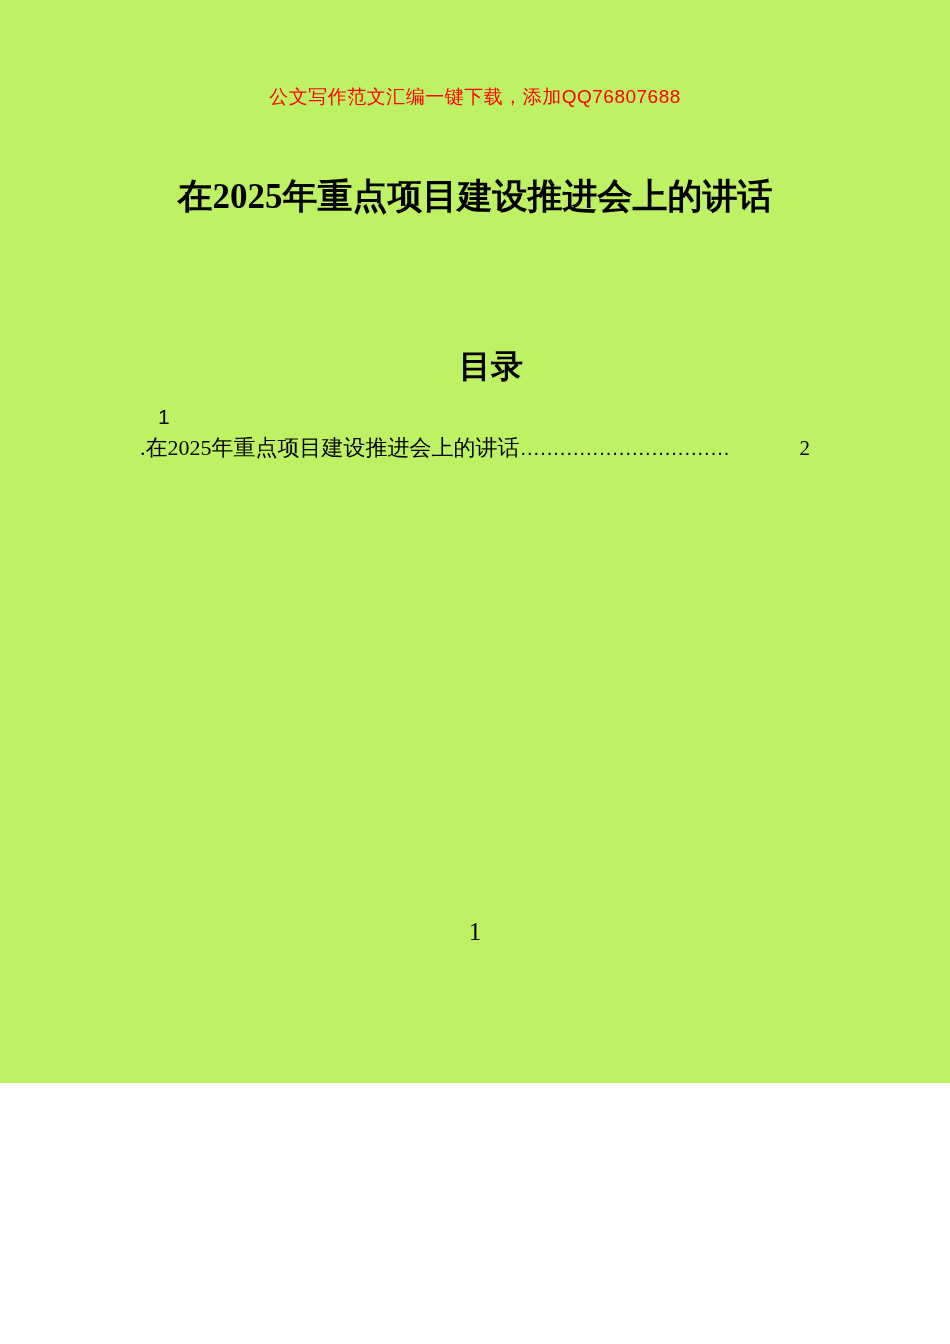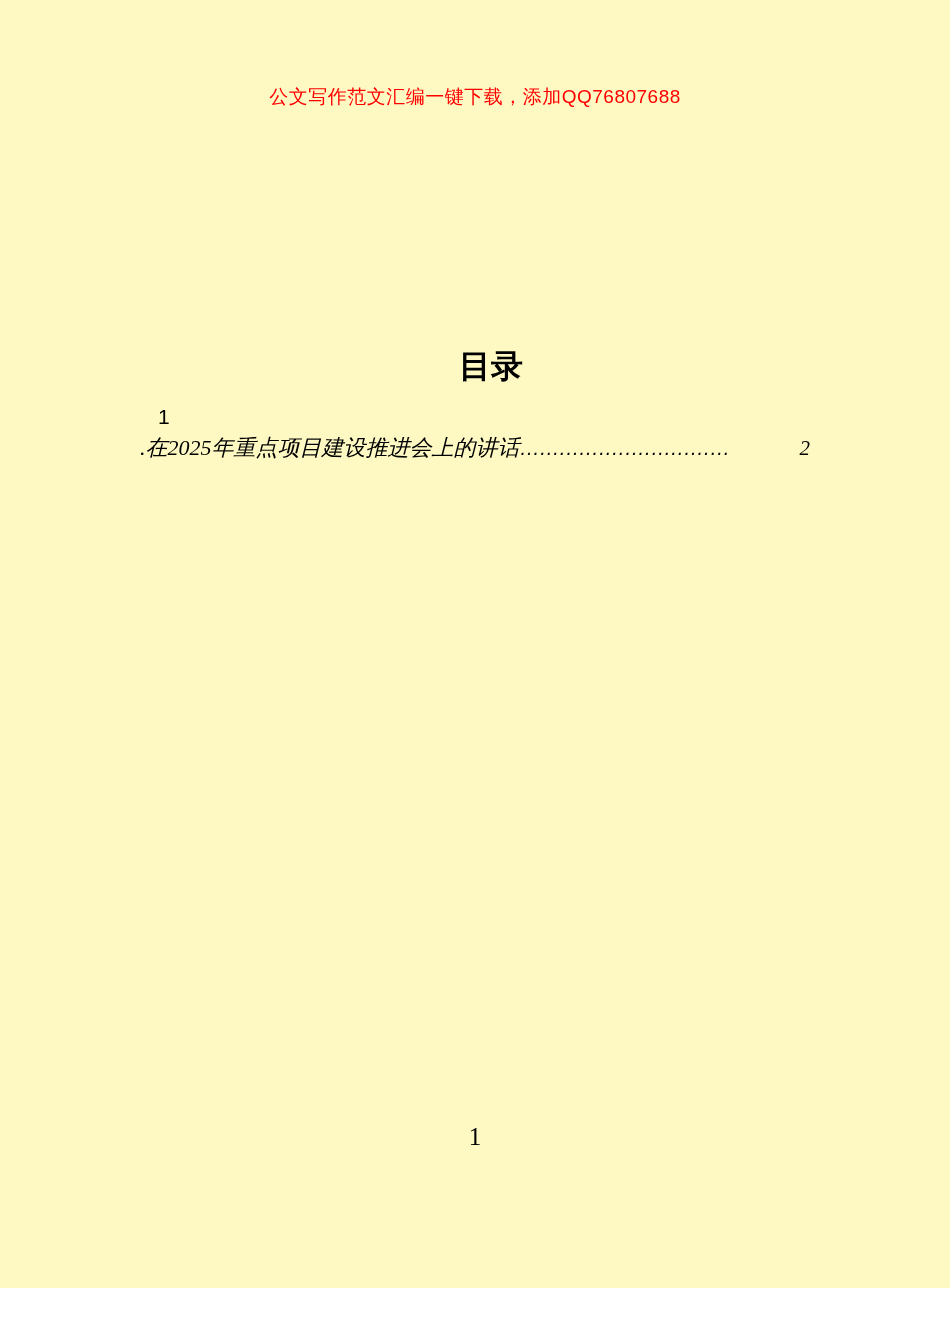--- a/index.html
+++ b/index.html
@@ -3,22 +3,22 @@
 <meta charset="utf-8">
 <style>
   html, body {
     margin: 0;
     padding: 0;
     background: #ffffff;
   }
   .page {
     position: relative;
     width: 950px;
-    height: 1288px;
-    background: #fef9c3;
+    height: 1083px;
+    background: #bef264;
     font-family: "Liberation Sans", sans-serif;
     color: #000000;
     overflow: hidden;
   }
   .watermark {
     position: absolute;
     top: 84px;
     left: 0;
     width: 950px;
     text-align: center;
@@ -60,21 +60,20 @@
     width: 670px;
     font-size: 21px;
     font-family: "Liberation Sans", sans-serif;
     line-height: 1.45;
   }
   .toc-entry {
     display: block;
     white-space: nowrap;
     color: #000000;
     text-decoration: none;
-    font-style: italic;
   }
   .toc-num-first {
     display: block;
     padding-left: 18px;
     font-size: 21px;
   }
   .toc-row {
     display: flex;
     align-items: baseline;
     width: 100%;
@@ -108,20 +107,21 @@
   }
 </style>
 </head>
 <body>
 
 <div class="page">
 
   <div class="watermark">公文写作范文汇编一键下载，添加QQ76807688</div>
 
   <div class="doc-title">
+    <span>在2025年重点项目建设推进会上的讲话</span>
   </div>
 
   <div class="toc-heading">目录</div>
 
   <div class="toc">
     <span class="toc-num-first">1</span>
 
     <a class="toc-entry" href="#">
       <span class="toc-row">
         <span class="toc-label">.在2025年重点项目建设推进会上的讲话</span>

